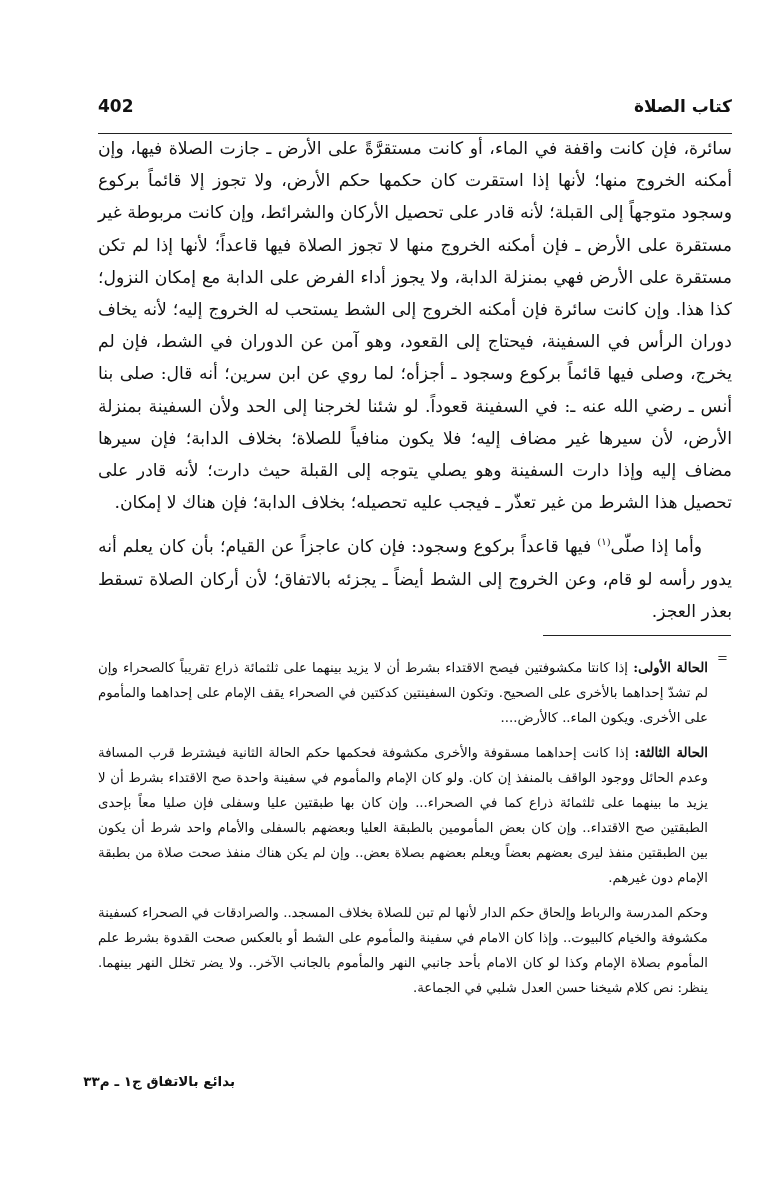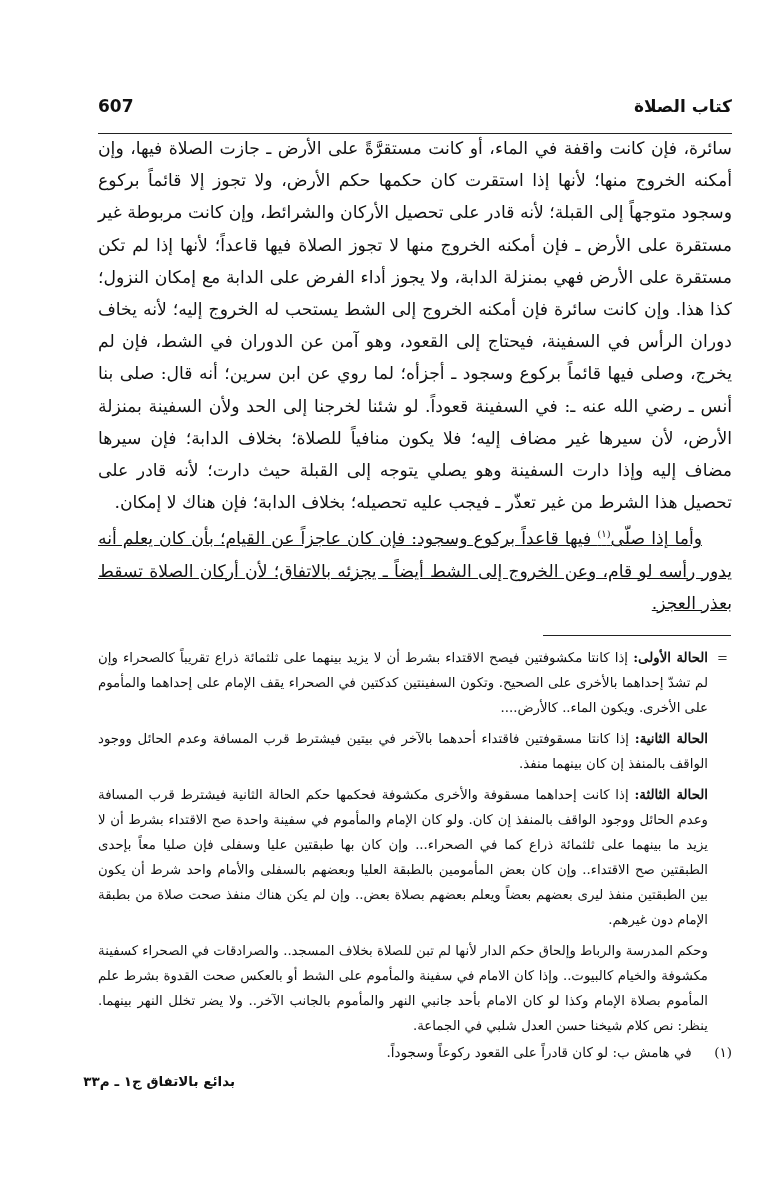--- a/index.html
+++ b/index.html
@@ -4,56 +4,51 @@
 <style>
   html, body { margin:0; padding:0; background:#ffffff; }
   body { width:770px; height:1186px; position:relative; overflow:hidden; color:#111; font-family:"DejaVu Serif", serif; }
   .page { position:absolute; left:0; top:0; width:770px; height:1186px; }
   .header { position:absolute; top:96px; left:98px; width:634px; height:30px; direction:rtl; }
   .header .title { position:absolute; right:0; top:0; font-size:17px; font-weight:bold; font-family:"DejaVu Sans", sans-serif;text-align:right; }
   .header .pagenum { position:absolute; left:0; top:0; font-size:17px; font-weight:bold; font-family:"DejaVu Sans", sans-serif; }
   .header-rule { position:absolute; top:133px; left:98px; width:634px; height:0; border-top:1.5px solid #222; }
   .main { position:absolute; top:132px; left:98px; width:634px; direction:rtl; text-align:justify; text-align-last:right; font-size:17.2px; line-height:32.2px; font-family:"DejaVu Serif", serif; }
   .main p { margin:0; }
-  .main p.par2 { margin-top:4px; text-indent:30px;text-decoration:underline; }
+  .main p.par2 { margin-top:12px; text-indent:30px; }
   .main sup { font-size:10px; vertical-align:super; line-height:0; }
   .fn-rule { position:absolute; top:635px; left:543px; width:188px; height:0; border-top:1.5px solid #222; }
   .notes { position:absolute; top:645px; left:98px; width:610px; direction:rtl; text-align:justify; text-align-last:right; font-size:13.3px; line-height:25px; font-family:"DejaVu Serif", serif; }
-  .notes p { margin:0 0 6px 0; }
+  .notes p { margin:10px 0 6px 0; }
   .notes b { font-weight:bold; }
   .eq-mark { position:absolute; top:650px; left:717px; font-size:13px; color:#333; }
   .fn1 { position:absolute; top:1040px; left:98px; width:634px; direction:rtl; font-size:13.5px; line-height:25px; font-family:"DejaVu Serif", serif; }
   .fn1 .num { display:inline-block; width:36px; }
   .footer { position:absolute; top:1073px; right:535px; direction:rtl; font-size:13.5px; font-weight:bold; font-family:"DejaVu Sans", sans-serif; }
 </style>
 </head>
 <body>
 
 <div class="page">
 
   <div class="header">
     <span class="title">كتاب الصلاة</span>
-    <span class="pagenum">607</span>
+    <span class="pagenum">402</span>
   </div>
   <div class="header-rule"></div>
 
   <div class="main">
     <p>سائرة، فإن كانت واقفة في الماء، أو كانت مستقرَّةً على الأرض ـ جازت الصلاة فيها، وإن أمكنه الخروج منها؛ لأنها إذا استقرت كان حكمها حكم الأرض، ولا تجوز إلا قائماً بركوع وسجود متوجهاً إلى القبلة؛ لأنه قادر على تحصيل الأركان والشرائط، وإن كانت مربوطة غير مستقرة على الأرض ـ فإن أمكنه الخروج منها لا تجوز الصلاة فيها قاعداً؛ لأنها إذا لم تكن مستقرة على الأرض فهي بمنزلة الدابة، ولا يجوز أداء الفرض على الدابة مع إمكان النزول؛ كذا هذا. وإن كانت سائرة فإن أمكنه الخروج إلى الشط يستحب له الخروج إليه؛ لأنه يخاف دوران الرأس في السفينة، فيحتاج إلى القعود، وهو آمن عن الدوران في الشط، فإن لم يخرج، وصلى فيها قائماً بركوع وسجود ـ أجزأه؛ لما روي عن ابن سرين؛ أنه قال: صلى بنا أنس ـ رضي الله عنه ـ: في السفينة قعوداً. لو شئنا لخرجنا إلى الحد ولأن السفينة بمنزلة الأرض، لأن سيرها غير مضاف إليه؛ فلا يكون منافياً للصلاة؛ بخلاف الدابة؛ فإن سيرها مضاف إليه وإذا دارت السفينة وهو يصلي يتوجه إلى القبلة حيث دارت؛ لأنه قادر على تحصيل هذا الشرط من غير تعذّر ـ فيجب عليه تحصيله؛ بخلاف الدابة؛ فإن هناك لا إمكان.</p>
     <p class="par2"><span>وأما إذا صلّى</span><sup>(١)</sup><span> فيها قاعداً بركوع وسجود: فإن كان عاجزاً عن القيام؛ بأن كان يعلم أنه يدور رأسه لو قام، وعن الخروج إلى الشط أيضاً ـ يجزئه بالاتفاق؛ لأن أركان الصلاة تسقط بعذر العجز.</span></p>
   </div>
 
   <div class="fn-rule"></div>
   <span class="eq-mark">=</span>
 
   <div class="notes">
     <p><b>الحالة الأولى:</b><span> إذا كانتا مكشوفتين فيصح الاقتداء بشرط أن لا يزيد بينهما على ثلثمائة ذراع تقريباً كالصحراء وإن لم تشدّ إحداهما بالأخرى على الصحيح. وتكون السفينتين كدكتين في الصحراء يقف الإمام على إحداهما والمأموم على الأخرى. ويكون الماء.. كالأرض....</span></p>
-    <p><b>الحالة الثانية:</b><span> إذا كانتا مسقوفتين فاقتداء أحدهما بالآخر في بيتين فيشترط قرب المسافة وعدم الحائل ووجود الواقف بالمنفذ إن كان بينهما منفذ.</span></p>
     <p><b>الحالة الثالثة:</b><span> إذا كانت إحداهما مسقوفة والأخرى مكشوفة فحكمها حكم الحالة الثانية فيشترط قرب المسافة وعدم الحائل ووجود الواقف بالمنفذ إن كان. ولو كان الإمام والمأموم في سفينة واحدة صح الاقتداء بشرط أن لا يزيد ما بينهما على ثلثمائة ذراع كما في الصحراء... وإن كان بها طبقتين عليا وسفلى فإن صليا معاً بإحدى الطبقتين صح الاقتداء.. وإن كان بعض المأمومين بالطبقة العليا وبعضهم بالسفلى والأمام واحد شرط أن يكون بين الطبقتين منفذ ليرى بعضهم بعضاً ويعلم بعضهم بصلاة بعض.. وإن لم يكن هناك منفذ صحت صلاة من بطبقة الإمام دون غيرهم.</span></p>
     <p>وحكم المدرسة والرباط وإلحاق حكم الدار لأنها لم تبن للصلاة بخلاف المسجد.. والصرادقات في الصحراء كسفينة مكشوفة والخيام كالبيوت.. وإذا كان الامام في سفينة والمأموم على الشط أو بالعكس صحت القدوة بشرط علم المأموم بصلاة الإمام وكذا لو كان الامام بأحد جانبي النهر والمأموم بالجانب الآخر.. ولا يضر تخلل النهر بينهما. ينظر: نص كلام شيخنا حسن العدل شلبي في الجماعة.</p>
   </div>
 
-  <div class="fn1">
-    <span class="num">(١)</span>
-    <span>في هامش ب: لو كان قادراً على القعود ركوعاً وسجوداً.</span>
-  </div>
 
   <div class="footer">بدائع بالاتفاق ج١ ـ م٣٣</div>
 </div>
 
 </body></html>

